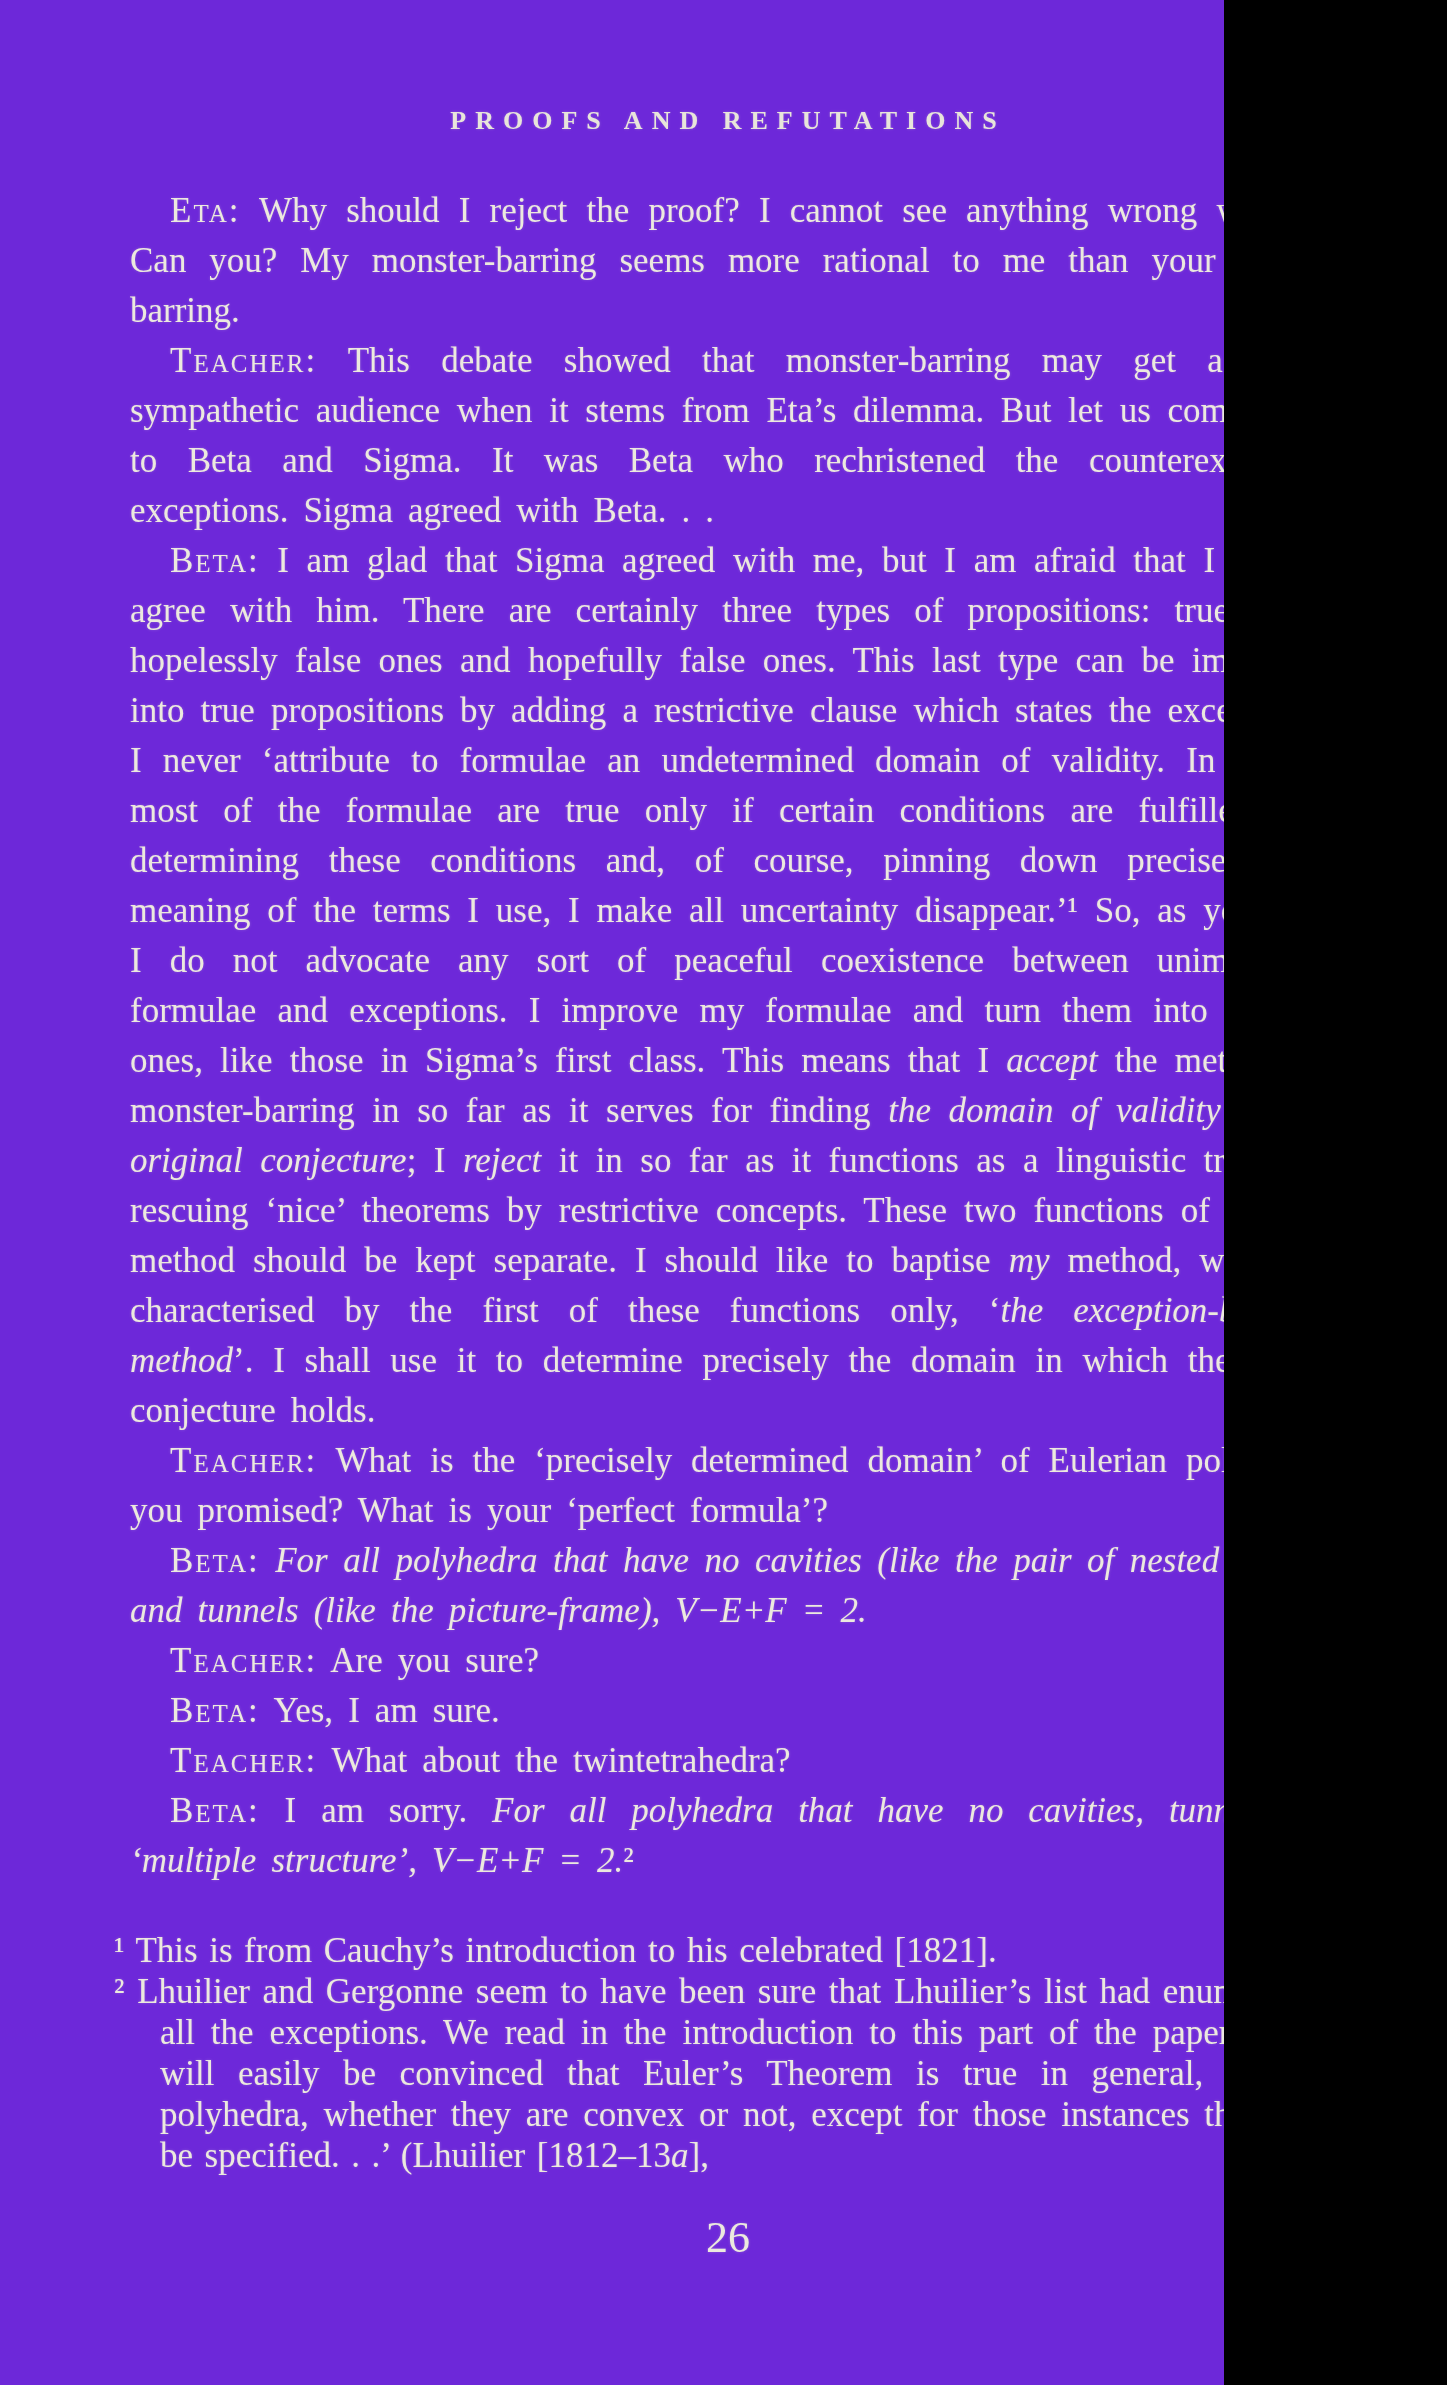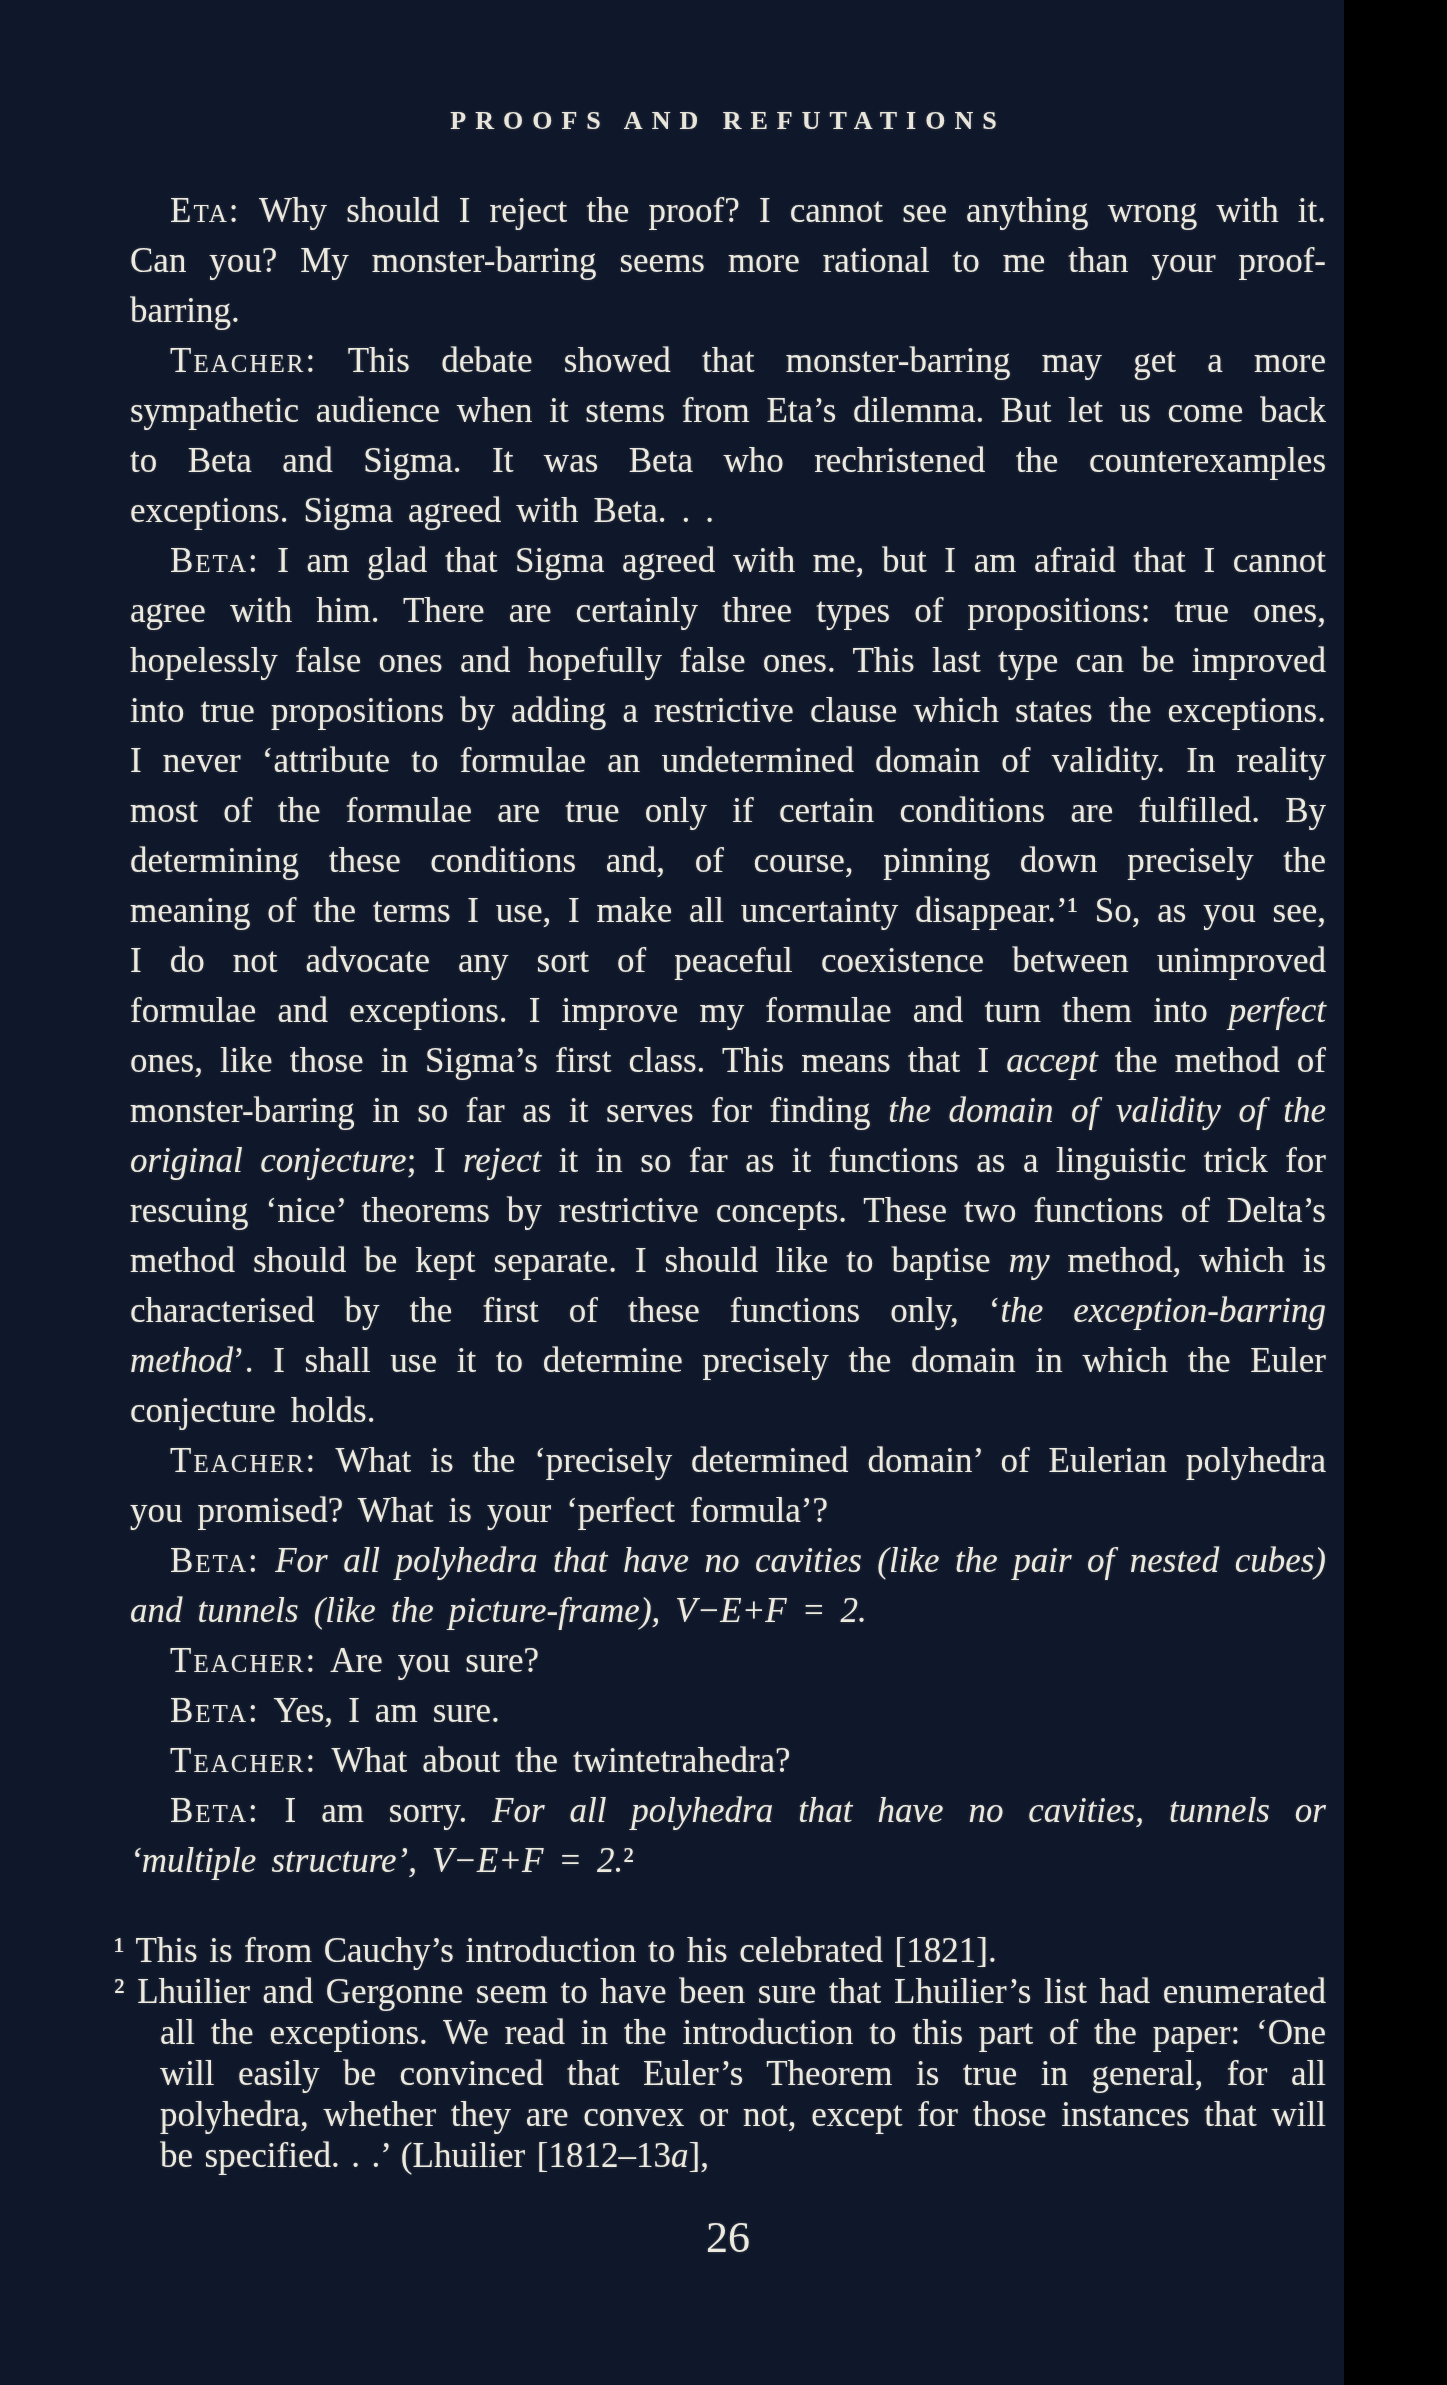--- a/index.html
+++ b/index.html
@@ -1,20 +1,20 @@
 <!DOCTYPE html>
 <html><head>
 <meta charset="utf-8">
 <style>
   html, body { margin: 0; padding: 0; background: #000; }
   .page {
     position: relative;
-    width: 1344px;
+    width: 1224px;
     height: 2385px;
-    background: #0f172a;
+    background: #6d28d9;
     overflow: hidden;
     font-family: "Liberation Serif", "DejaVu Serif", serif;
     color: #ece9de;
     text-shadow: 0 0 3px rgba(236,233,222,0.28);
   }
   .content {
     position: absolute;
     left: 130px;
     top: 0;
     width: 1196px;

